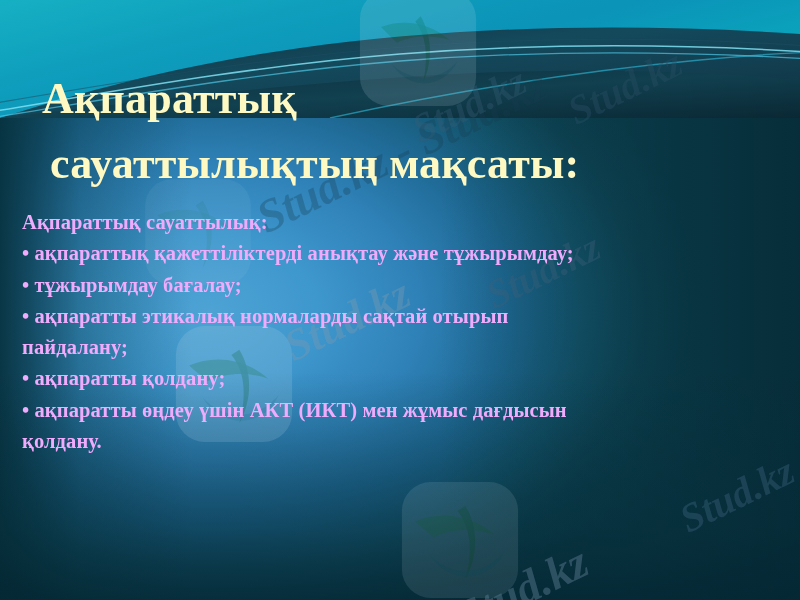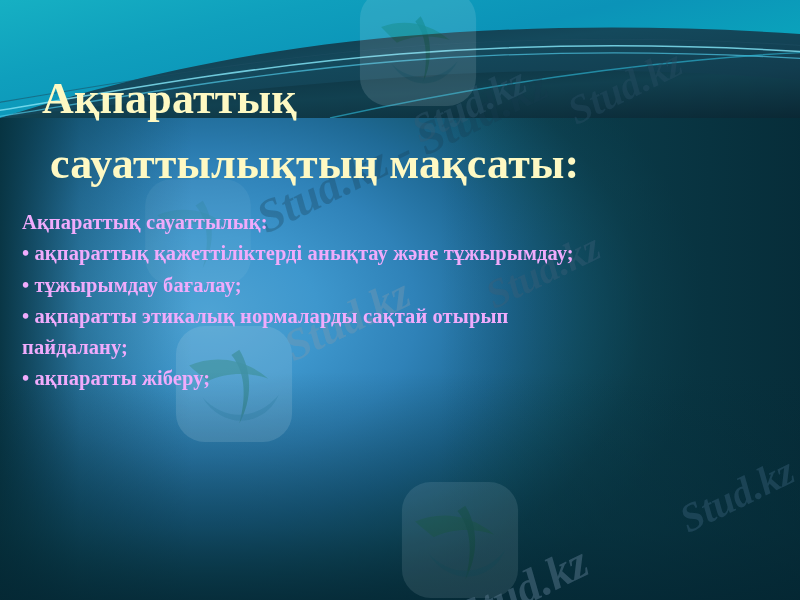--- a/index.html
+++ b/index.html
@@ -217,16 +217,18 @@
     <span class="tline tline-1">Ақпараттық</span>
     <span class="tline tline-2">сауаттылықтың мақсаты:</span>
   </div>
 
   <div class="body-text">
     <p>Ақпараттық сауаттылық:</p>
     <p>• ақпараттық қажеттіліктерді анықтау және тұжырымдау;</p>
     <p>• тұжырымдау бағалау;</p>
     <p>• ақпаратты этикалық нормаларды сақтай отырып
 пайдалану;</p>
-    <p>• ақпаратты жіберу;</p>
+    <p>• ақпаратты қолдану;</p>
+    <p>• ақпаратты өңдеу үшін АКТ (ИКТ) мен жұмыс дағдысын
+қолдану.</p>
   </div>
 
 </div>
 
 </body></html>

